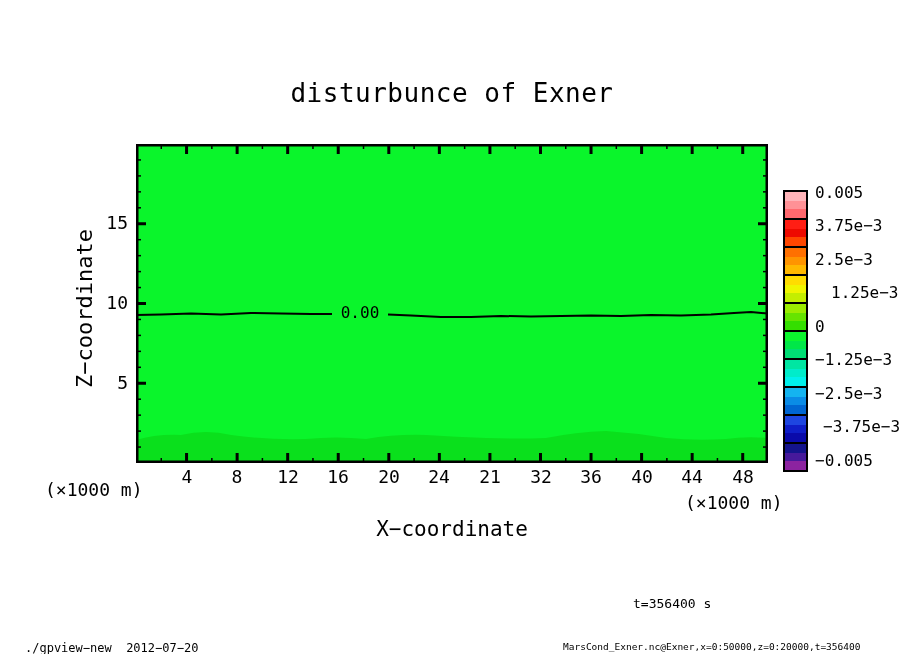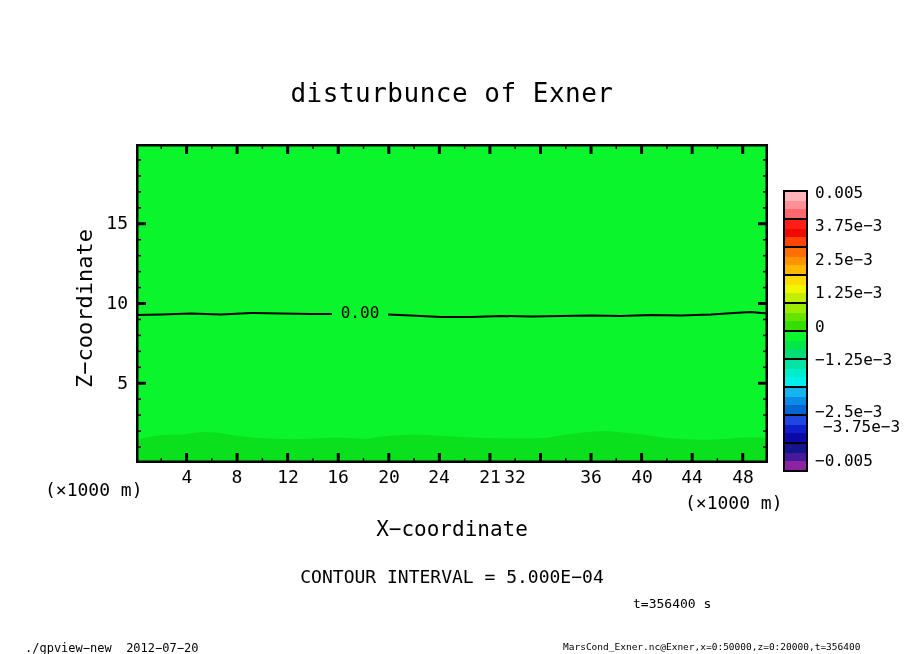--- a/index.html
+++ b/index.html
@@ -150,52 +150,51 @@
   <span class="abs ytick-label" style="top:294px;">10</span>
   <span class="abs ytick-label" style="top:374px;">5</span>
 
   <span class="abs xtick-label" style="left:163px;">4</span>
   <span class="abs xtick-label" style="left:213px;">8</span>
   <span class="abs xtick-label" style="left:264px;">12</span>
   <span class="abs xtick-label" style="left:314px;">16</span>
   <span class="abs xtick-label" style="left:365px;">20</span>
   <span class="abs xtick-label" style="left:415px;">24</span>
   <span class="abs xtick-label" style="left:466px;">21</span>
-  <span class="abs xtick-label" style="left:491px;text-align:center;">32</span>
+  <span class="abs xtick-label" style="left:517px;text-align:center;">32</span>
   <span class="abs xtick-label" style="left:567px;">36</span>
   <span class="abs xtick-label" style="left:618px;">40</span>
   <span class="abs xtick-label" style="left:668px;">44</span>
   <span class="abs xtick-label" style="left:719px;">48</span>
 
   <div id="y-axis-title" class="abs">Z−coordinate</div>
   <div id="x-unit-left" class="abs">(×1000 m)</div>
   <div id="x-unit-right" class="abs">(×1000 m)</div>
   <div id="x-axis-title" class="abs">X−coordinate</div>
 
-  <div id="contour-interval" class="abs">CONTOUR INTERVAL = 5.000E−04</div>
   <div id="time-label" class="abs">t=356400 s</div>
 
   <div id="colorbar" class="abs">
     <div class="cb-box" style="background:linear-gradient(180deg,#ffb4b9 0%,#ffb4b9 33%,#ff9196 33%,#ff9196 66%,#ff686e 66%,#ff686e 100%)"></div>
     <div class="cb-box" style="background:linear-gradient(180deg,#ff1e14 0%,#ff1e14 33%,#ee0a00 33%,#ee0a00 66%,#ff4600 66%,#ff4600 100%)"></div>
     <div class="cb-box" style="background:linear-gradient(180deg,#ff7000 0%,#ff7000 33%,#ff9400 33%,#ff9400 66%,#ffb800 66%,#ffb800 100%)"></div>
     <div class="cb-box" style="background:linear-gradient(180deg,#ffdc00 0%,#ffdc00 33%,#f0f500 33%,#f0f500 66%,#c4ee00 66%,#c4ee00 100%)"></div>
     <div class="cb-box" style="background:linear-gradient(180deg,#9cec00 0%,#9cec00 33%,#66e400 33%,#66e400 66%,#34de00 66%,#34de00 100%)"></div>
     <div class="cb-box" style="background:linear-gradient(180deg,#0cf62e 0%,#0cf62e 33%,#00e748 33%,#00e748 66%,#00dd74 66%,#00dd74 100%)"></div>
     <div class="cb-box" style="background:linear-gradient(180deg,#00e6a2 0%,#00e6a2 33%,#00ecca 33%,#00ecca 66%,#00f0ec 66%,#00f0ec 100%)"></div>
     <div class="cb-box" style="background:linear-gradient(180deg,#14b4f0 0%,#14b4f0 33%,#0a8ce6 33%,#0a8ce6 66%,#0066d2 66%,#0066d2 100%)"></div>
     <div class="cb-box" style="background:linear-gradient(180deg,#1e46e1 0%,#1e46e1 33%,#0f1ec8 33%,#0f1ec8 66%,#0a0aaa 66%,#0a0aaa 100%)"></div>
     <div class="cb-box" style="background:linear-gradient(180deg,#14148c 0%,#14148c 33%,#46199b 33%,#46199b 66%,#8c23a0 66%,#8c23a0 100%)"></div>
   </div>
   <span class="abs cb-label" style="top:184px;">0.005</span>
   <span class="abs cb-label" style="top:217px;">3.75e−3</span>
   <span class="abs cb-label" style="top:251px;">2.5e−3</span>
-  <span class="abs cb-label" style="top:284px;">1.25e−3</span>
+  <span class="abs cb-label" style="top:284px;margin-left:16px;">1.25e−3</span>
   <span class="abs cb-label" style="top:318px;">0</span>
   <span class="abs cb-label" style="top:351px;">−1.25e−3</span>
-  <span class="abs cb-label" style="top:385px;margin-top:18px;">−2.5e−3</span>
+  <span class="abs cb-label" style="top:385px;">−2.5e−3</span>
   <span class="abs cb-label" style="top:418px;margin-left:8px;">−3.75e−3</span>
   <span class="abs cb-label" style="top:452px;">−0.005</span>
 
   <div id="footer-left" class="abs footer">./gpview−new  2012−07−20</div>
   <div id="footer-right" class="abs footer">MarsCond_Exner.nc@Exner,x=0:50000,z=0:20000,t=356400</div>
 
 </div>
 
 </body></html>

